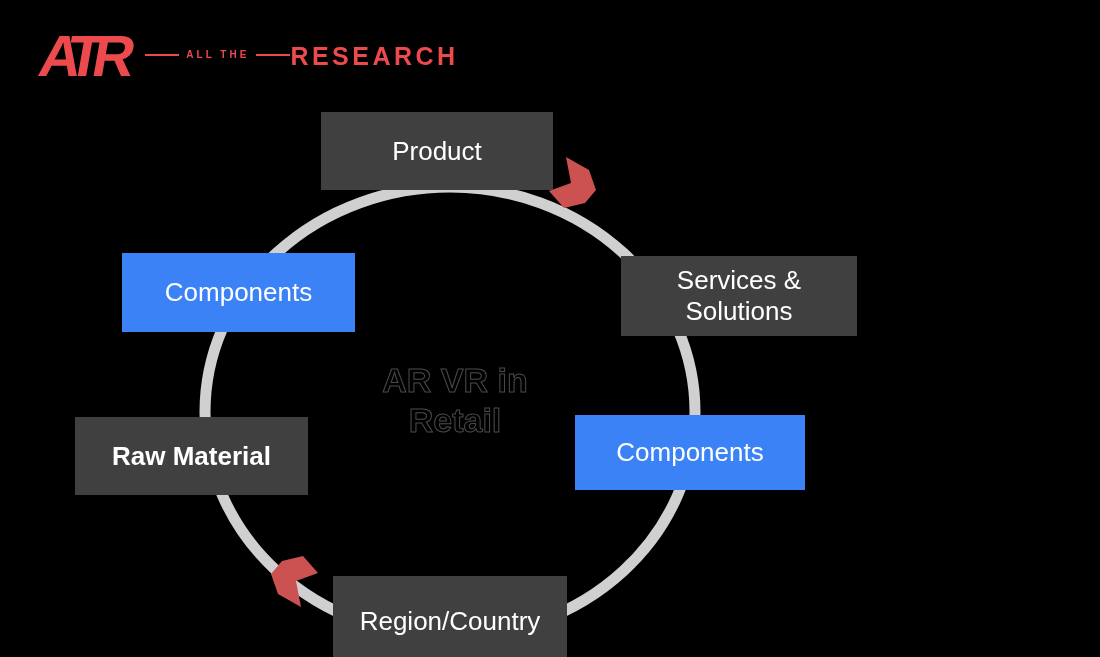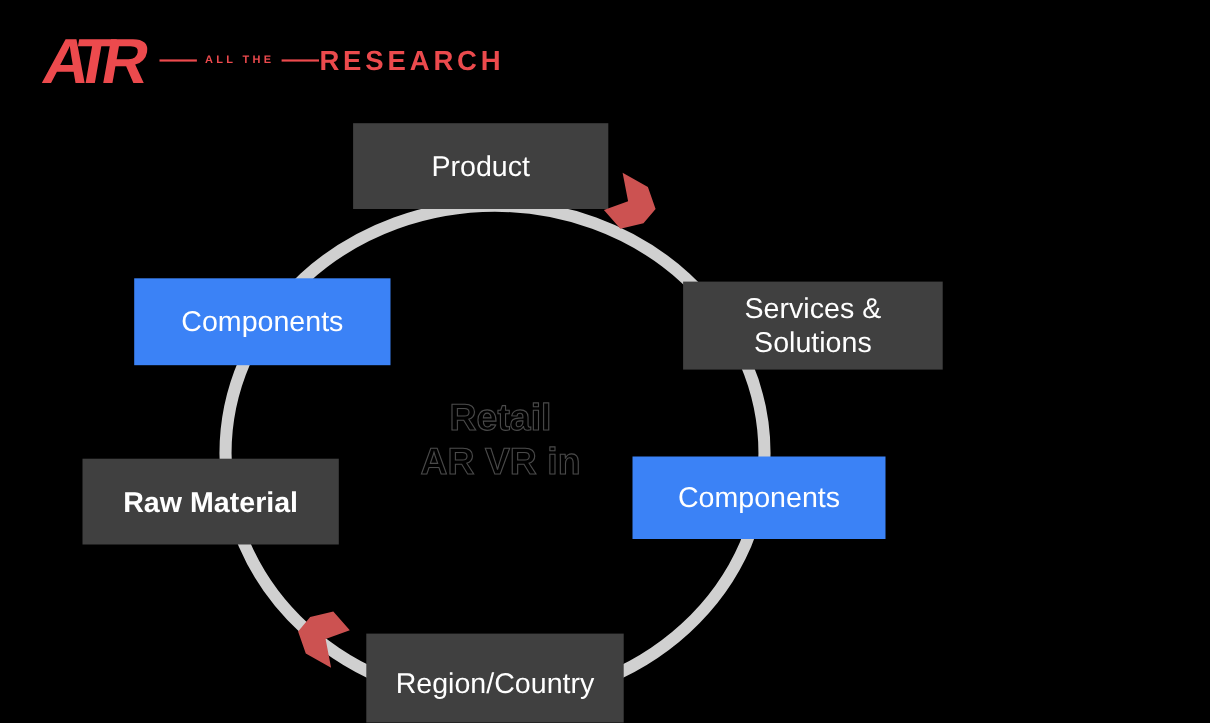--- a/index.html
+++ b/index.html
@@ -142,17 +142,17 @@
 
   <div class="node pos-application red">Components</div>
 
   <div class="node pos-region gray">Region/Country</div>
 
   <div class="node pos-raw gray">Raw Material</div>
 
   <div class="node pos-components red">Components</div>
 
   <div class="center-label">
+    <div>AR VR in</div>
     <div>Retail</div>
-    <div>AR VR in</div>
   </div>
 
 </div>
 
 </body></html>

